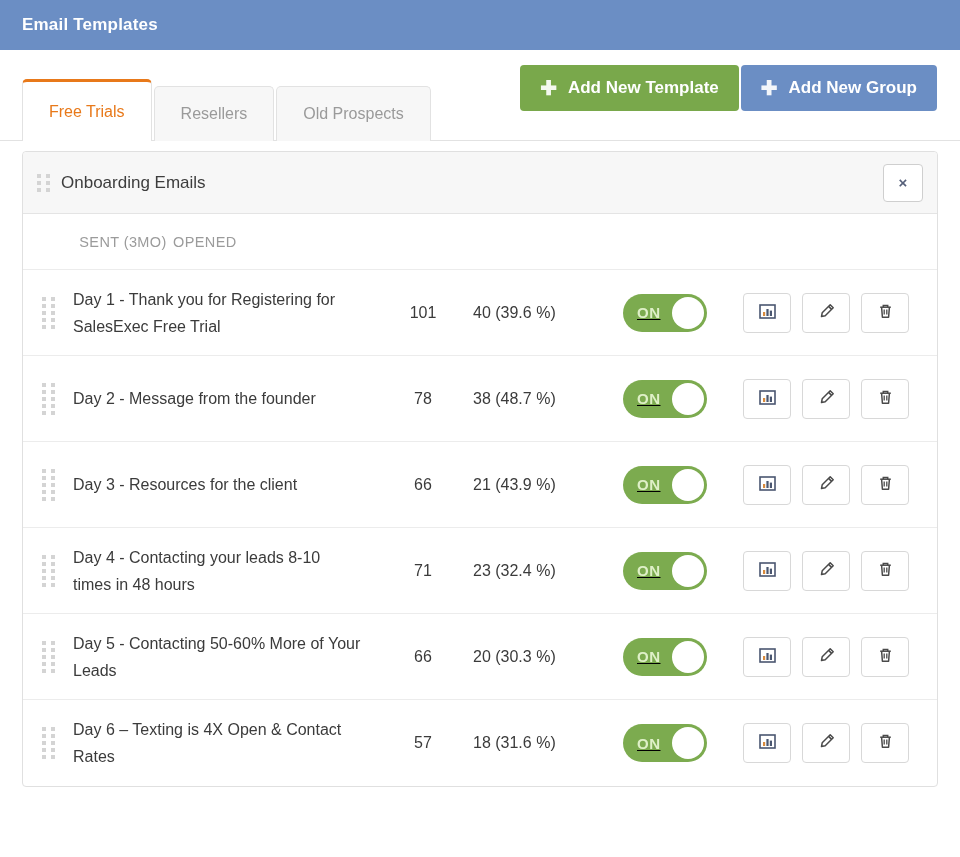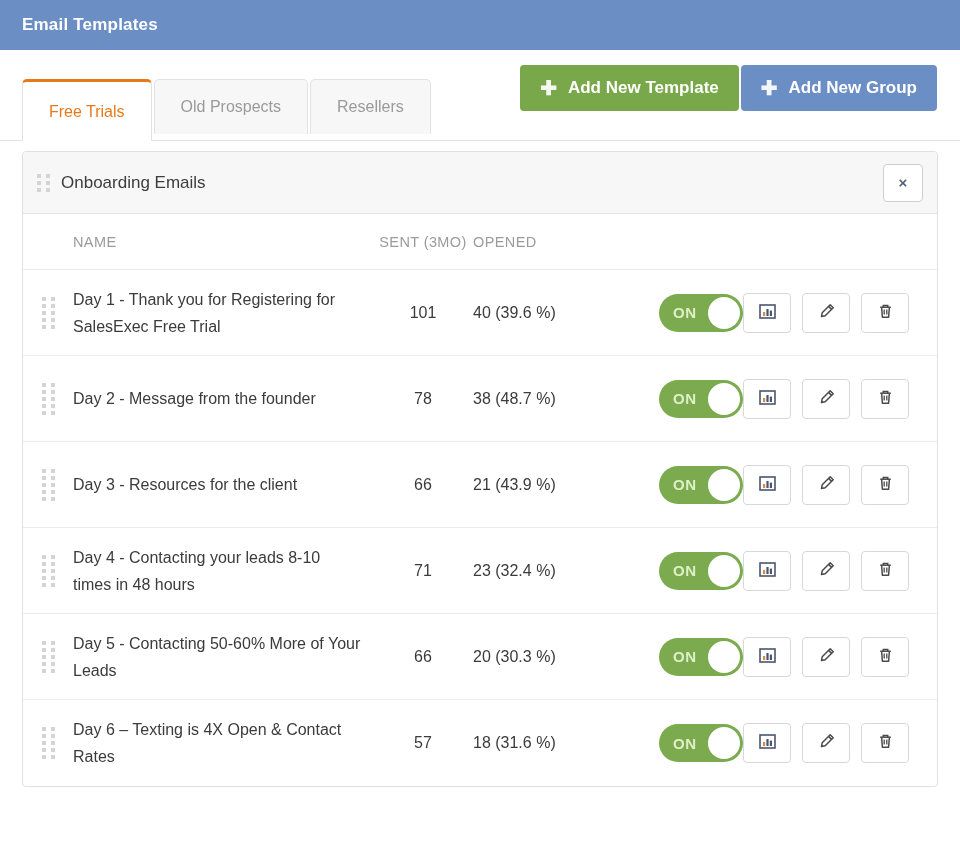--- a/index.html
+++ b/index.html
@@ -31,21 +31,21 @@
     position: relative;
     height: 91px;
     background: #ffffff;
   }
 
   .tabs {
     position: absolute;
     left: 22px;
     bottom: 0;
     display: flex;
-    align-items: flex-start;
+    align-items: flex-end;
   }
   .tab {
     height: 55px;
     padding: 0 26px;
     display: flex;
     align-items: center;
     justify-content: center;
     font-size: 16px;
     background: #f7f7f7;
     border: 1px solid #e2e2e2;
@@ -175,21 +175,21 @@
     align-items: center;
     border-bottom: 1px solid #ececec;
     min-height: 86px;
   }
   .row:last-child { border-bottom: none; }
 
   .c-grip   { width: 50px; display: flex; justify-content: center; flex: none; }
   .c-name   { width: 300px; flex: none; padding-right: 12px; }
   .c-sent   { width: 100px; flex: none; text-align: center; }
   .c-opened { width: 150px; flex: none; }
-  .c-toggle { width: 120px; flex: none; display: flex; justify-content: flex-end; }
+  .c-toggle { width: 120px; flex: none; display: flex; justify-content: flex-start; text-decoration: underline; }
   .c-acts   { flex: 1; display: flex; align-items: center; gap: 11px; }
 
   .col-head .c-name   { padding-left: 0; }
 
   .name-text {
     font-size: 16px;
     color: #3b3b3b;
     line-height: 27px;
   }
   .num {
@@ -243,24 +243,24 @@
 </div>
 
 <div class="toolbar">
   <div class="tab-underline"></div>
 
   <div class="tabs">
     <div class="tab active">
       <span>Free Trials</span>
     </div>
     <div class="tab">
-      <span>Old Prospects</span>
+      <span>Resellers</span>
     </div>
     <div class="tab">
-      <span>Resellers</span>
+      <span>Old Prospects</span>
     </div>
   </div>
 
   <div class="actions">
     <button class="btn btn-green">
       <span class="plus">✚</span>
       <span>Add New Template</span>
     </button>
     <button class="btn btn-blue">
       <span class="plus">✚</span>
@@ -282,21 +282,20 @@
     </span>
     <span class="panel-title">Onboarding Emails</span>
     <span class="spacer"></span>
     <button class="close-btn">
       <span>×</span>
     </button>
   </div>
 
   <div class="col-head">
     <div class="c-grip"></div>
-    <div class="c-name">NAME</div>
     <div class="c-sent">SENT (3MO)</div>
     <div class="c-opened">OPENED</div>
     <div class="c-toggle"></div>
     <div class="c-acts"></div>
   </div>
 
   <div id="rows">
       <div class="row">
         <div class="c-grip">
           <span class="grip grip-row">

